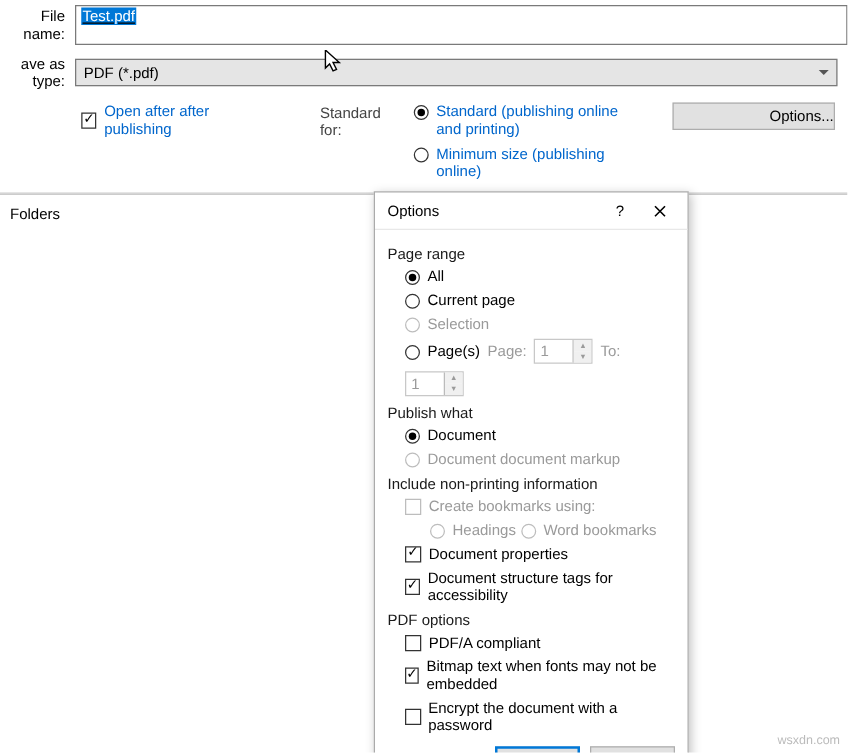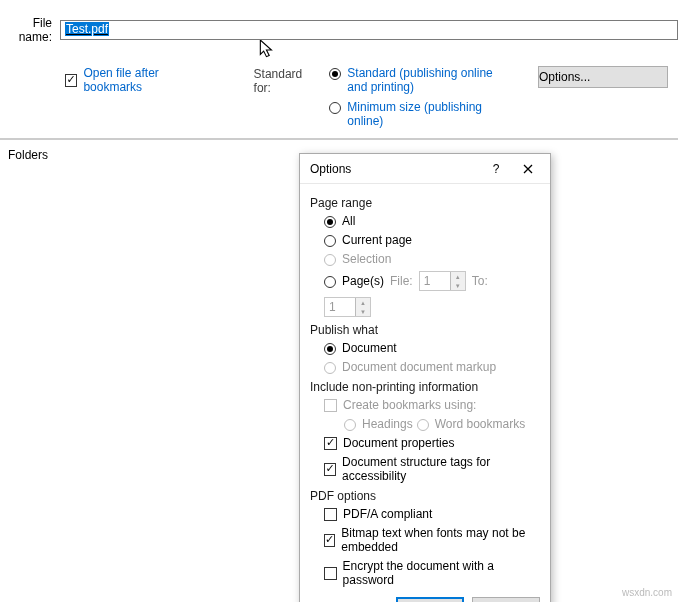--- a/index.html
+++ b/index.html
@@ -1,40 +1,40 @@
 <!DOCTYPE html>
 <html><head>
 <meta charset="utf-8">
 <style>
 * { box-sizing: border-box; font-family: "Segoe UI", Tahoma, sans-serif; font-size: 12px; }
 body { margin: 0; background: #fff; width: 678px; height: 602px; overflow: hidden; position: relative; color: #000; }
 
 .save-panel { border-bottom: 1px solid #ccc; background: #fff; }
-.row { display: flex; align-items: center; padding: 16px 0; }
+.row { display: flex; align-items: center; padding: 4px 0; }
 .row-label { width: 60px; text-align: right; padding-right: 8px; }
-.filename-input { flex: 1; background: #fff; border: 1px solid #7a7a7a; height: 20px; padding: 1px 4px; margin-right: 0; text-decoration: underline; }
+.filename-input { flex: 1; background: #fff; border: 1px solid #7a7a7a; height: 32px; padding: 1px 4px; margin-right: 0; text-decoration: underline; }
 .filename-input .sel { background: #0078d7; color: #fff; padding: 0 1px; }
 .type-select { flex: 1; background: #e5e5e5; border: 1px solid #7a7a7a; height: 22px; padding: 2px 6px; margin-right: 8px; display: flex; align-items: center; justify-content: space-between; }
 .dropdown-arrow { width: 0; height: 0; border-left: 4px solid transparent; border-right: 4px solid transparent; border-top: 4px solid #555; }
 
 .opts-row { display: flex; padding: 6px 0 10px 65px; align-items: flex-start; gap: 40px; }
 .chk { display: flex; align-items: center; gap: 6px; }
 .chkbox { width: 13px; height: 13px; border: 1px solid #333; display: flex; align-items: center; justify-content: center; font-size: 10px; line-height: 1; }
 .chkbox.checked::after { content: "✓"; color: #000; font-size: 11px; position: relative; top: -1px; }
 .link { color: #0066cc; }
 
 .optimize { display: flex; gap: 10px; align-items: flex-start; }
 .optimize-label { color: #444; padding-top: 1px; }
 .radio-col { display: flex; flex-direction: column; gap: 6px; }
 .radio { display: flex; align-items: flex-start; gap: 6px; }
 .rdot { width: 12px; height: 12px; border: 1px solid #333; border-radius: 50%; flex-shrink: 0; display: flex; align-items: center; justify-content: center; margin-top: 2px; }
 .rdot.sel::after { content: ""; width: 6px; height: 6px; background: #000; border-radius: 50%; }
 .radio-text { max-width: 160px; }
 
-.options-btn { width: 130px; height: 22px; background: #e1e1e1; border: 1px solid #adadad; display: flex; align-items: center; justify-content: flex-start; }
+.options-btn { width: 130px; height: 22px; background: #e1e1e1; border: 1px solid #adadad; display: flex; align-items: center; justify-content: flex-end; }
 .options-btn-wrap { margin-left: auto; margin-right: 10px; }
 
 .folders { padding: 8px 0 8px 8px; border-top: 1px solid #ccc; }
 
 .cursor { position: absolute; left: 259px; top: 40px; pointer-events: none; }
 .cursor svg { width: 16px; height: 20px; }
 
 
 .dialog { position: absolute; left: 299px; top: 153px; width: 252px; background: #fff; border: 1px solid #aaa; box-shadow: 2px 2px 8px rgba(0,0,0,0.25); }
 .titlebar { display: flex; align-items: center; height: 30px; padding: 0 6px 0 10px; border-bottom: 1px solid #e8e8e8; }
@@ -62,24 +62,31 @@
 </head>
 <body>
 
 <div class="save-panel">
   <div class="row">
     <div class="row-label">File name:</div>
     <div class="filename-input">
       <span class="sel">Test.pdf</span>
     </div>
   </div>
+  <div class="row">
+    <div class="row-label">ave as type:</div>
+    <div class="type-select">
+      <span>PDF (*.pdf)</span>
+      <span class="dropdown-arrow"></span>
+    </div>
+  </div>
   <div class="opts-row">
     <div class="chk">
       <span class="chkbox checked"></span>
-      <span class="link">Open file after bookmarks</span>
+      <span class="link">Open after after publishing</span>
     </div>
     <div class="optimize">
       <span class="optimize-label">Standard for:</span>
       <div class="radio-col">
         <div class="radio">
           <span class="rdot sel"></span>
           <span class="radio-text link">Standard (publishing online and printing)</span>
         </div>
         <div class="radio">
           <span class="rdot"></span>
@@ -132,21 +139,21 @@
       </div>
       <div class="radio disabled">
         <span class="rdot"></span>
         <span>Selection</span>
       </div>
       <div class="inline">
         <div class="radio">
           <span class="rdot"></span>
           <span>Page(s)</span>
         </div>
-        <span class="disabled">File:</span>
+        <span class="disabled">Page:</span>
         <div class="spin disabled">
           <span class="spin-val">1</span>
           <div class="spin-btns">
               <div class="spin-b">▲</div>
               <div class="spin-b">▼</div>
             </div>
         </div>
         <span class="disabled">To:</span>
         <div class="spin disabled">
           <span class="spin-val">1</span>

